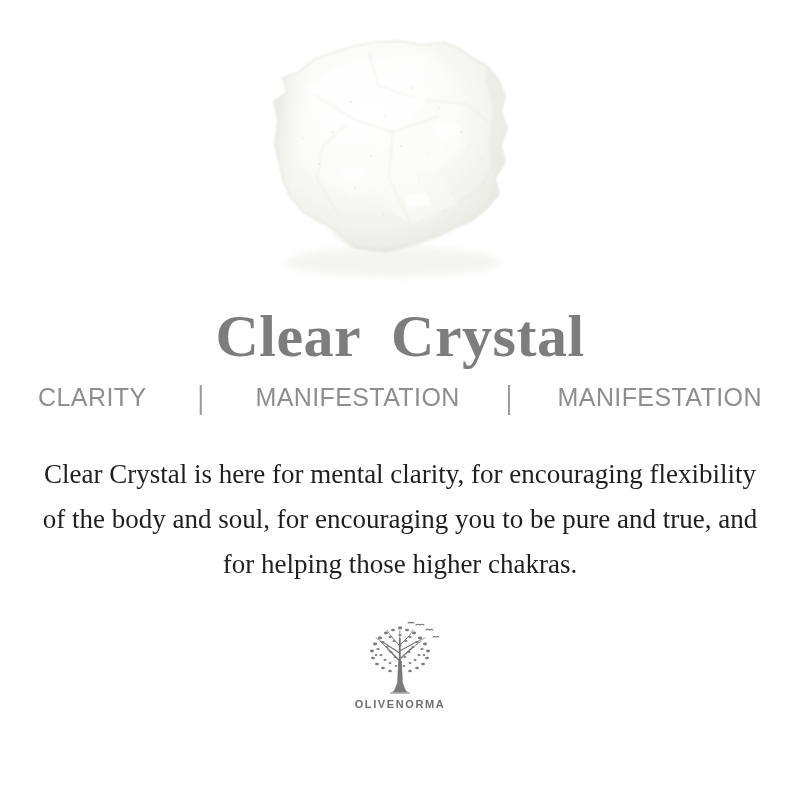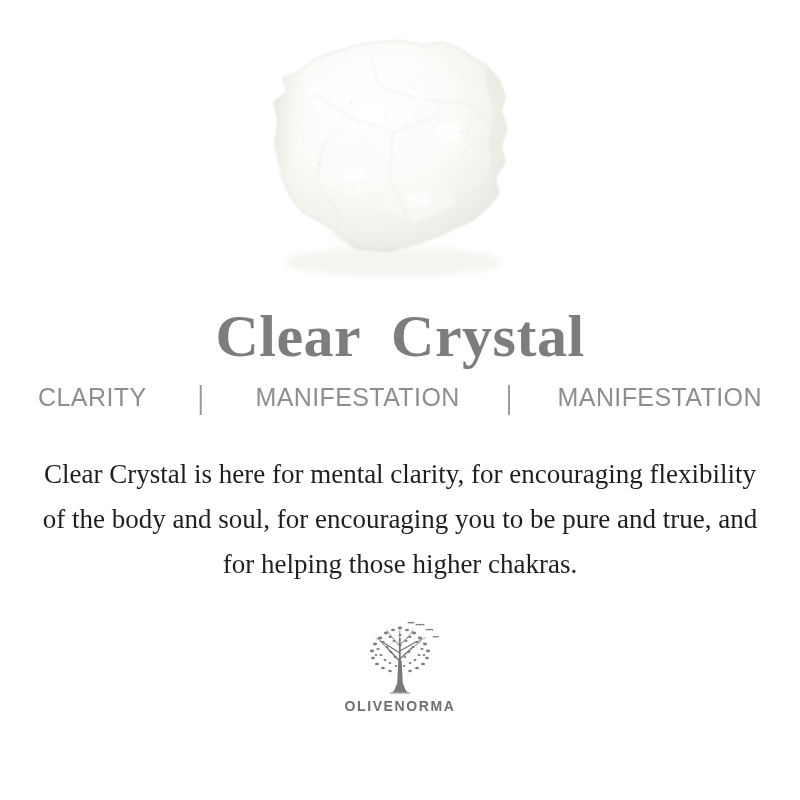--- a/index.html
+++ b/index.html
@@ -108,21 +108,21 @@
     flex-direction: column;
     align-items: center;
   }
   .logo-tree {
     display: block;
     width: 92px;
     height: 76px;
   }
   .logo-word {
     font-family: "Liberation Sans", sans-serif;
-    font-size: 14px;
+    font-size: 11px;
     font-weight: 700;
     letter-spacing: 1.6px;
     color: #6f6f6f;
     margin-top: 1px;
     text-align: center;
   }
 </style>
 </head>
 <body>
 

